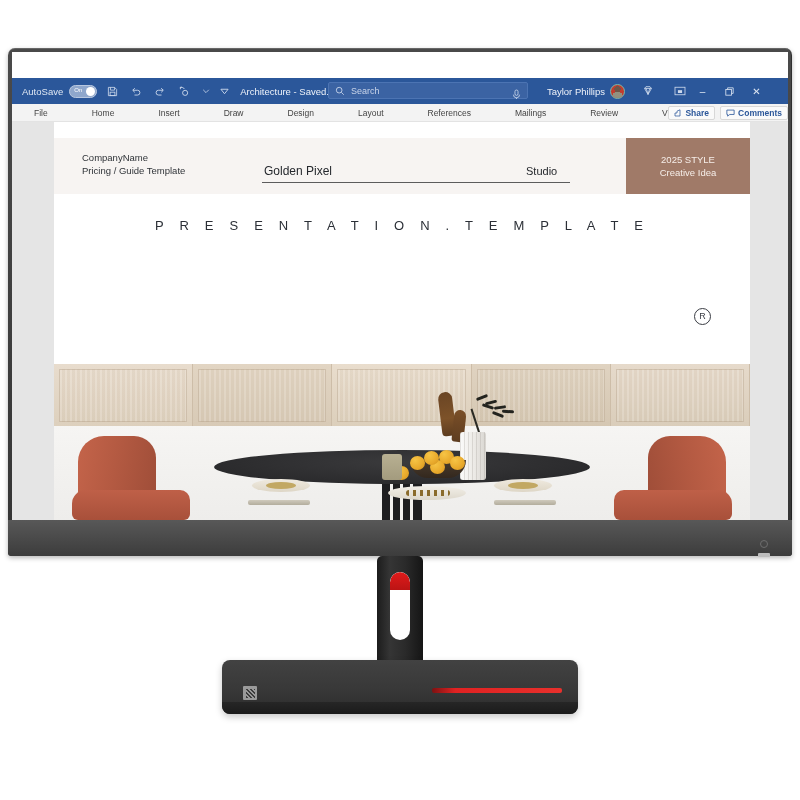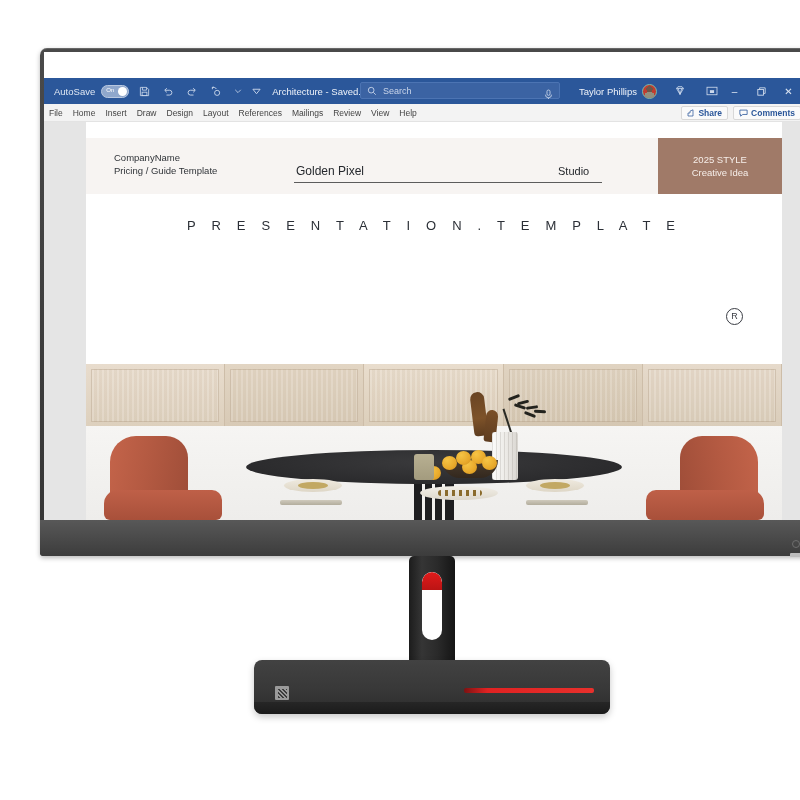--- a/index.html
+++ b/index.html
@@ -4,21 +4,21 @@
 <style>
   * { box-sizing: border-box; margin: 0; padding: 0; }
   html, body {
     width: 800px; height: 800px;
     background: #ffffff;
     font-family: "Liberation Sans", sans-serif;
     overflow: hidden;
   }
 
   
-  #monitor-scene { position: absolute; left: 0; top: 0; width: 768px; height: 800px; margin-left: 32px; }
+  #monitor-scene { position: absolute; left: 0; top: 0; width: 768px; height: 800px; }
 
   #monitor-bezel {
     position: absolute; left: 8px; top: 48px; width: 784px; height: 508px;
     background: linear-gradient(180deg,#4a4a4a 0%, #3e3e3e 55%, #343434 100%);
     border-radius: 7px 7px 3px 3px;
     box-shadow: 0 2px 5px rgba(0,0,0,.28);
   }
   #bezel-inner-shadow{
     position:absolute; left:8px; top:48px; width:784px; height:508px;
     border-radius:7px 7px 3px 3px;
@@ -104,24 +104,24 @@
     justify-content:center; color:#dde6f3; font-size:10px;
   }
 
   
   #ribbon{
     position:absolute; left:0; top:52px; width:776px; height:18px;
     background:#f3f3f3; border-bottom:1px solid #e3e3e3;
     display:flex; align-items:center;
   }
   .ribbon-tab{
-    font-size:8.5px; color:#444444; padding:0 5px; line-height:18px;
+    font-size:8.5px; color:#444444; padding:0 22px; line-height:18px;
     white-space:nowrap;
   }
-  #ribbon-right{ position:absolute; right:19px; top:0; display:flex; align-items:center; height:18px;text-align:center; }
+  #ribbon-right{ position:absolute; right:0; top:0; display:flex; align-items:center; height:18px;text-align:center; }
   .ribbon-cmd{
     display:flex; align-items:center; gap:3px;
     font-size:8.5px; color:#2b579a; font-weight:700;
     border:1px solid #d8d8d8; border-radius:2px;
     padding:1px 5px; margin-left:5px; background:#fafafa;
   }
 
   
   #doc-area{
     position:absolute; left:0; top:70px; width:776px; height:398px;

